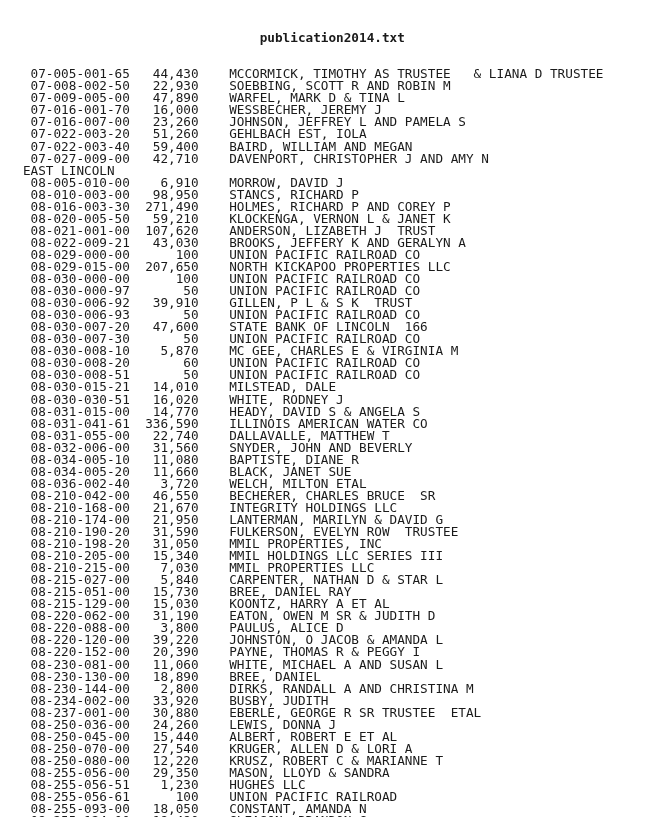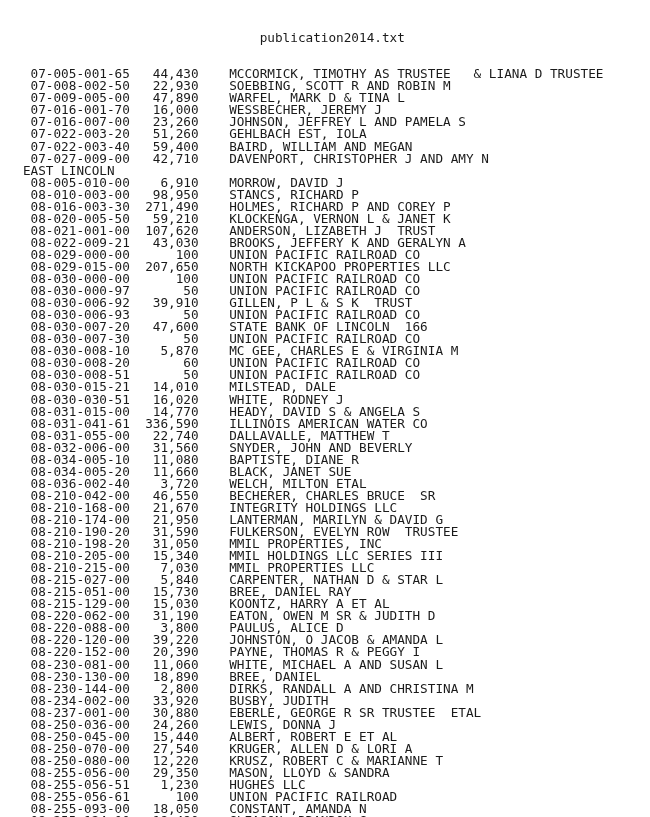--- a/index.html
+++ b/index.html
@@ -18,21 +18,21 @@
     font-family: "DejaVu Sans Mono", "Liberation Mono", monospace;
     font-size: 12.7px;
     line-height: 12.05px;
     color: #1a1a1a;
     white-space: pre;
   }
   .line {
     white-space: pre;
     height: 12.05px;
   }
-  .title-line  { padding-left: 34ch; }
+  .title-line  { padding-left: 34ch; font-weight: bold; }
 </style>
 </head>
 <body>
 
 <div class="doc">
   <div class="line title-line">publication2014.txt</div>
   <div id="records"><div class="line">    07-005-001-65   44,430    MCCORMICK, TIMOTHY AS TRUSTEE   &amp; LIANA D TRUSTEE</div><div class="line">    07-008-002-50   22,930    SOEBBING, SCOTT R AND ROBIN M</div><div class="line">    07-009-005-00   47,890    WARFEL, MARK D &amp; TINA L</div><div class="line">    07-016-001-70   16,000    WESSBECHER, JEREMY J</div><div class="line">    07-016-007-00   23,260    JOHNSON, JEFFREY L AND PAMELA S</div><div class="line">    07-022-003-20   51,260    GEHLBACH EST, IOLA</div><div class="line">    07-022-003-40   59,400    BAIRD, WILLIAM AND MEGAN</div><div class="line">    07-027-009-00   42,710    DAVENPORT, CHRISTOPHER J AND AMY N</div><div class="line">   EAST LINCOLN</div><div class="line">    08-005-010-00    6,910    MORROW, DAVID J</div><div class="line">    08-010-003-00   98,950    STANCS, RICHARD P</div><div class="line">    08-016-003-30  271,490    HOLMES, RICHARD P AND COREY P</div><div class="line">    08-020-005-50   59,210    KLOCKENGA, VERNON L &amp; JANET K</div><div class="line">    08-021-001-00  107,620    ANDERSON, LIZABETH J  TRUST</div><div class="line">    08-022-009-21   43,030    BROOKS, JEFFERY K AND GERALYN A</div><div class="line">    08-029-000-00      100    UNION PACIFIC RAILROAD CO</div><div class="line">    08-029-015-00  207,650    NORTH KICKAPOO PROPERTIES LLC</div><div class="line">    08-030-000-00      100    UNION PACIFIC RAILROAD CO</div><div class="line">    08-030-000-97       50    UNION PACIFIC RAILROAD CO</div><div class="line">    08-030-006-92   39,910    GILLEN, P L &amp; S K  TRUST</div><div class="line">    08-030-006-93       50    UNION PACIFIC RAILROAD CO</div><div class="line">    08-030-007-20   47,600    STATE BANK OF LINCOLN  166</div><div class="line">    08-030-007-30       50    UNION PACIFIC RAILROAD CO</div><div class="line">    08-030-008-10    5,870    MC GEE, CHARLES E &amp; VIRGINIA M</div><div class="line">    08-030-008-20       60    UNION PACIFIC RAILROAD CO</div><div class="line">    08-030-008-51       50    UNION PACIFIC RAILROAD CO</div><div class="line">    08-030-015-21   14,010    MILSTEAD, DALE</div><div class="line">    08-030-030-51   16,020    WHITE, RODNEY J</div><div class="line">    08-031-015-00   14,770    HEADY, DAVID S &amp; ANGELA S</div><div class="line">    08-031-041-61  336,590    ILLINOIS AMERICAN WATER CO</div><div class="line">    08-031-055-00   22,740    DALLAVALLE, MATTHEW T</div><div class="line">    08-032-006-00   31,560    SNYDER, JOHN AND BEVERLY</div><div class="line">    08-034-005-10   11,080    BAPTISTE, DIANE R</div><div class="line">    08-034-005-20   11,660    BLACK, JANET SUE</div><div class="line">    08-036-002-40    3,720    WELCH, MILTON ETAL</div><div class="line">    08-210-042-00   46,550    BECHERER, CHARLES BRUCE  SR</div><div class="line">    08-210-168-00   21,670    INTEGRITY HOLDINGS LLC</div><div class="line">    08-210-174-00   21,950    LANTERMAN, MARILYN &amp; DAVID G</div><div class="line">    08-210-190-20   31,590    FULKERSON, EVELYN ROW  TRUSTEE</div><div class="line">    08-210-198-20   31,050    MMIL PROPERTIES, INC</div><div class="line">    08-210-205-00   15,340    MMIL HOLDINGS LLC SERIES III</div><div class="line">    08-210-215-00    7,030    MMIL PROPERTIES LLC</div><div class="line">    08-215-027-00    5,840    CARPENTER, NATHAN D &amp; STAR L</div><div class="line">    08-215-051-00   15,730    BREE, DANIEL RAY</div><div class="line">    08-215-129-00   15,030    KOONTZ, HARRY A ET AL</div><div class="line">    08-220-062-00   31,190    EATON, OWEN M SR &amp; JUDITH D</div><div class="line">    08-220-088-00    3,800    PAULUS, ALICE D</div><div class="line">    08-220-120-00   39,220    JOHNSTON, O JACOB &amp; AMANDA L</div><div class="line">    08-220-152-00   20,390    PAYNE, THOMAS R &amp; PEGGY I</div><div class="line">    08-230-081-00   11,060    WHITE, MICHAEL A AND SUSAN L</div><div class="line">    08-230-130-00   18,890    BREE, DANIEL</div><div class="line">    08-230-144-00    2,800    DIRKS, RANDALL A AND CHRISTINA M</div><div class="line">    08-234-002-00   33,920    BUSBY, JUDITH</div><div class="line">    08-237-001-00   30,880    EBERLE, GEORGE R SR TRUSTEE  ETAL</div><div class="line">    08-250-036-00   24,260    LEWIS, DONNA J</div><div class="line">    08-250-045-00   15,440    ALBERT, ROBERT E ET AL</div><div class="line">    08-250-070-00   27,540    KRUGER, ALLEN D &amp; LORI A</div><div class="line">    08-250-080-00   12,220    KRUSZ, ROBERT C &amp; MARIANNE T</div><div class="line">    08-255-056-00   29,350    MASON, LLOYD &amp; SANDRA</div><div class="line">    08-255-056-51    1,230    HUGHES LLC</div><div class="line">    08-255-056-61      100    UNION PACIFIC RAILROAD</div><div class="line">    08-255-093-00   18,050    CONSTANT, AMANDA N</div><div class="line">    08-255-124-00   18,480    GLEASON, BRANDON C</div></div>
   
 </div>
 

